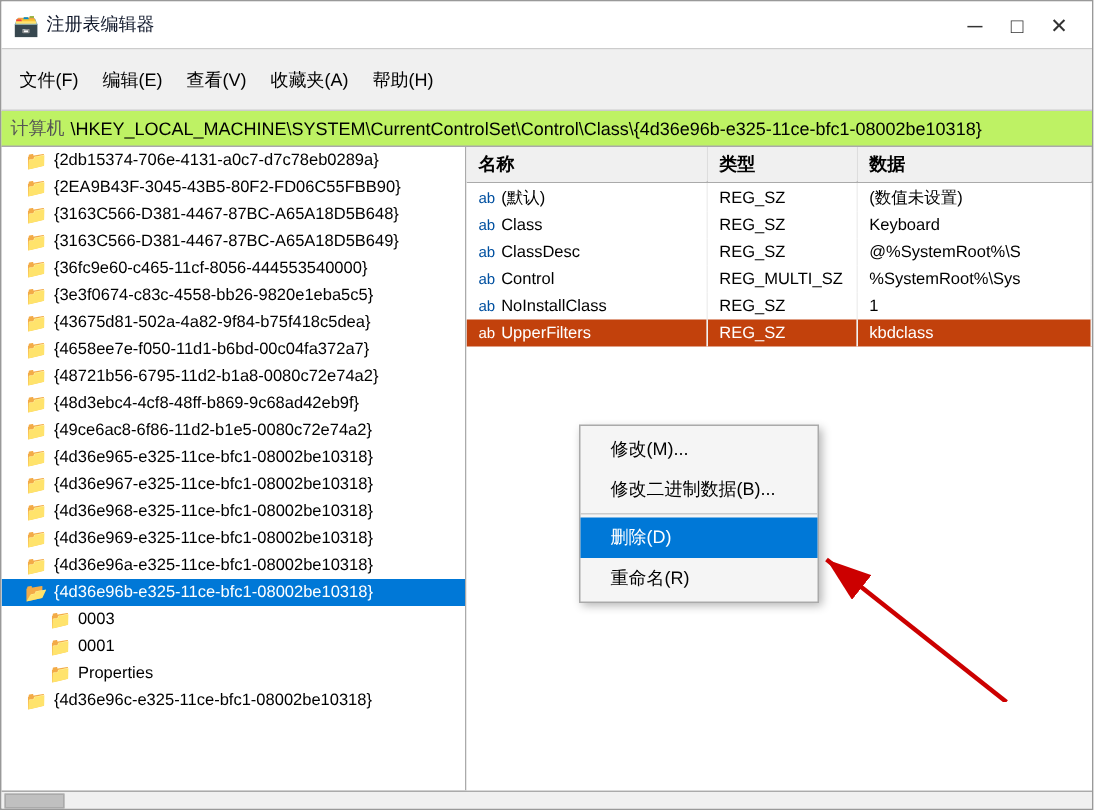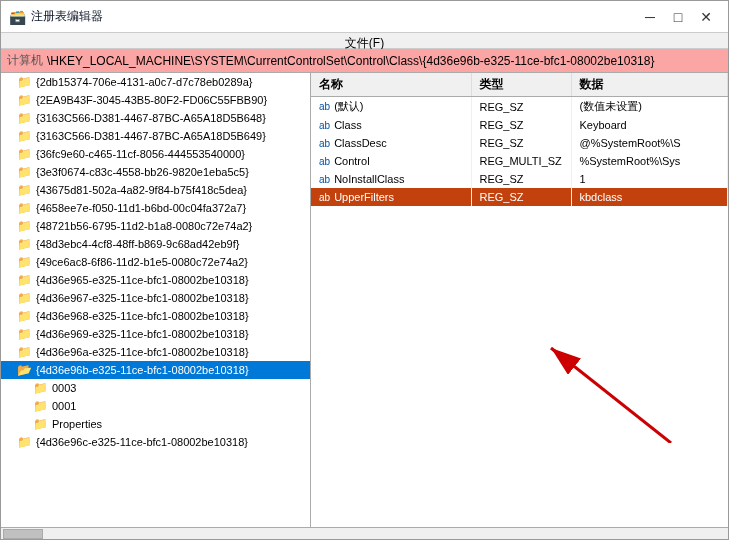--- a/index.html
+++ b/index.html
@@ -57,32 +57,31 @@
       display: flex;
       align-items: center;
       justify-content: center;
       color: #333;
     }
     .menu-bar {
       background: #f0f0f0;
       display: flex;
       padding: 0 4px;
       border-bottom: 1px solid #ccc;
-      height: 16px;
-      align-items: center;
-      flex-direction: column;
+      height: 41px;
+      align-items: center;
     }
     .menu-item {
       padding: 2px 8px;
       cursor: pointer;
       font-size: 12px;
       color: #000;
     }
     .address-bar {
-      background: #fca5a5;
+      background: #bef264;
       padding: 3px 6px;
       border-bottom: 1px solid #aaa;
       font-size: 12px;
       color: #000;
       height: 24px;
       display: flex;
       align-items: center;
     }
     .address-label {
       color: #555;
@@ -352,20 +351,27 @@
             </tr>
             <tr class="selected">
               <td><span class="ab-icon" style="color:#fff;">ab</span><span>UpperFilters</span></td>
               <td>REG_SZ</td>
               <td>kbdclass</td>
             </tr>
           </tbody>
         </table>
       </div>
 
+      <div class="context-menu" style="left: 75px; top: 185px;">
+        <div class="context-menu-item">修改(M)...</div>
+        <div class="context-menu-item">修改二进制数据(B)...</div>
+        <div class="context-menu-separator"></div>
+        <div class="context-menu-item highlighted">删除(D)</div>
+        <div class="context-menu-item">重命名(R)</div>
+      </div>
 
       <svg style="position:absolute; left:150px; top:220px; width:220px; height:150px; pointer-events:none; z-index:300;">
         <defs>
           <marker id="arrowhead" markerWidth="10" markerHeight="7" refX="10" refY="3.5" orient="auto">
             <polygon points="0 0, 10 3.5, 0 7" fill="#cc0000"></polygon>
           </marker>
         </defs>
         <line x1="210" y1="150" x2="90" y2="55" stroke="#cc0000" stroke-width="3" marker-end="url(#arrowhead)"></line>
       </svg>
 

